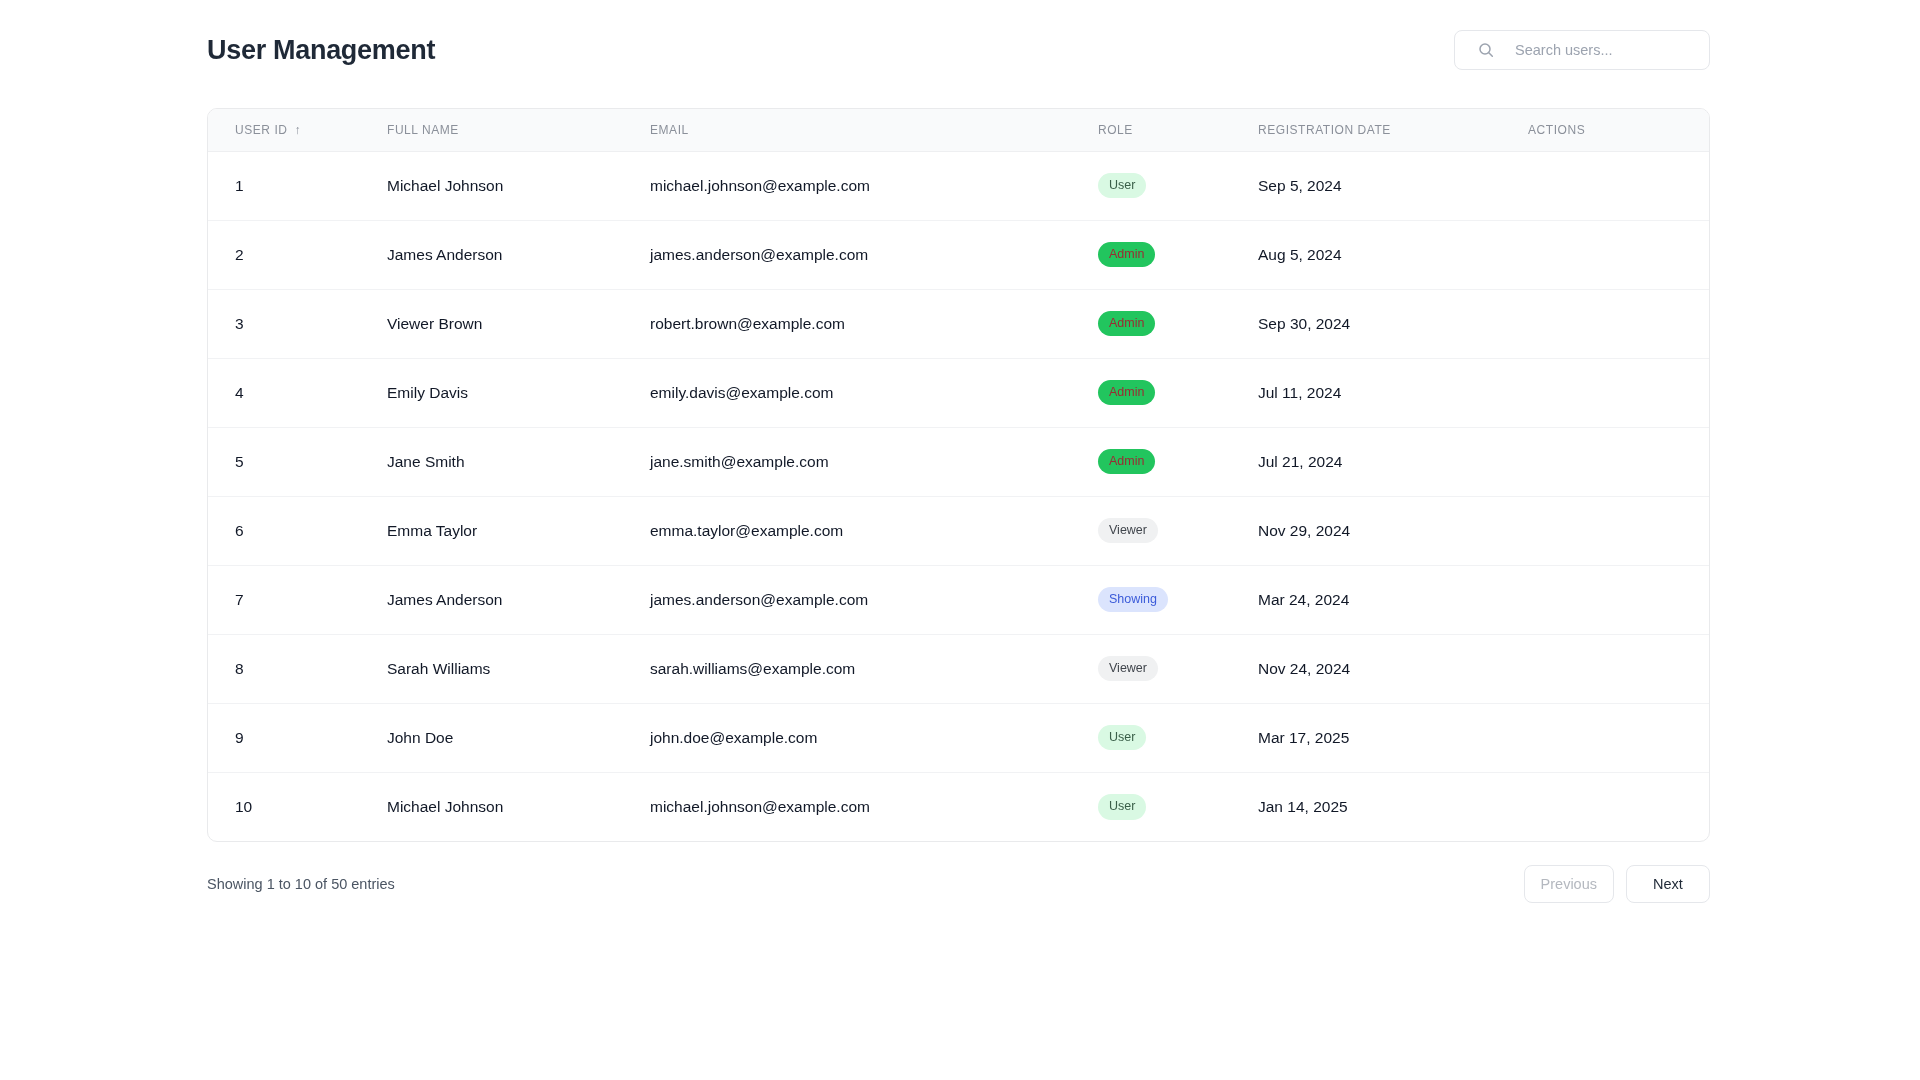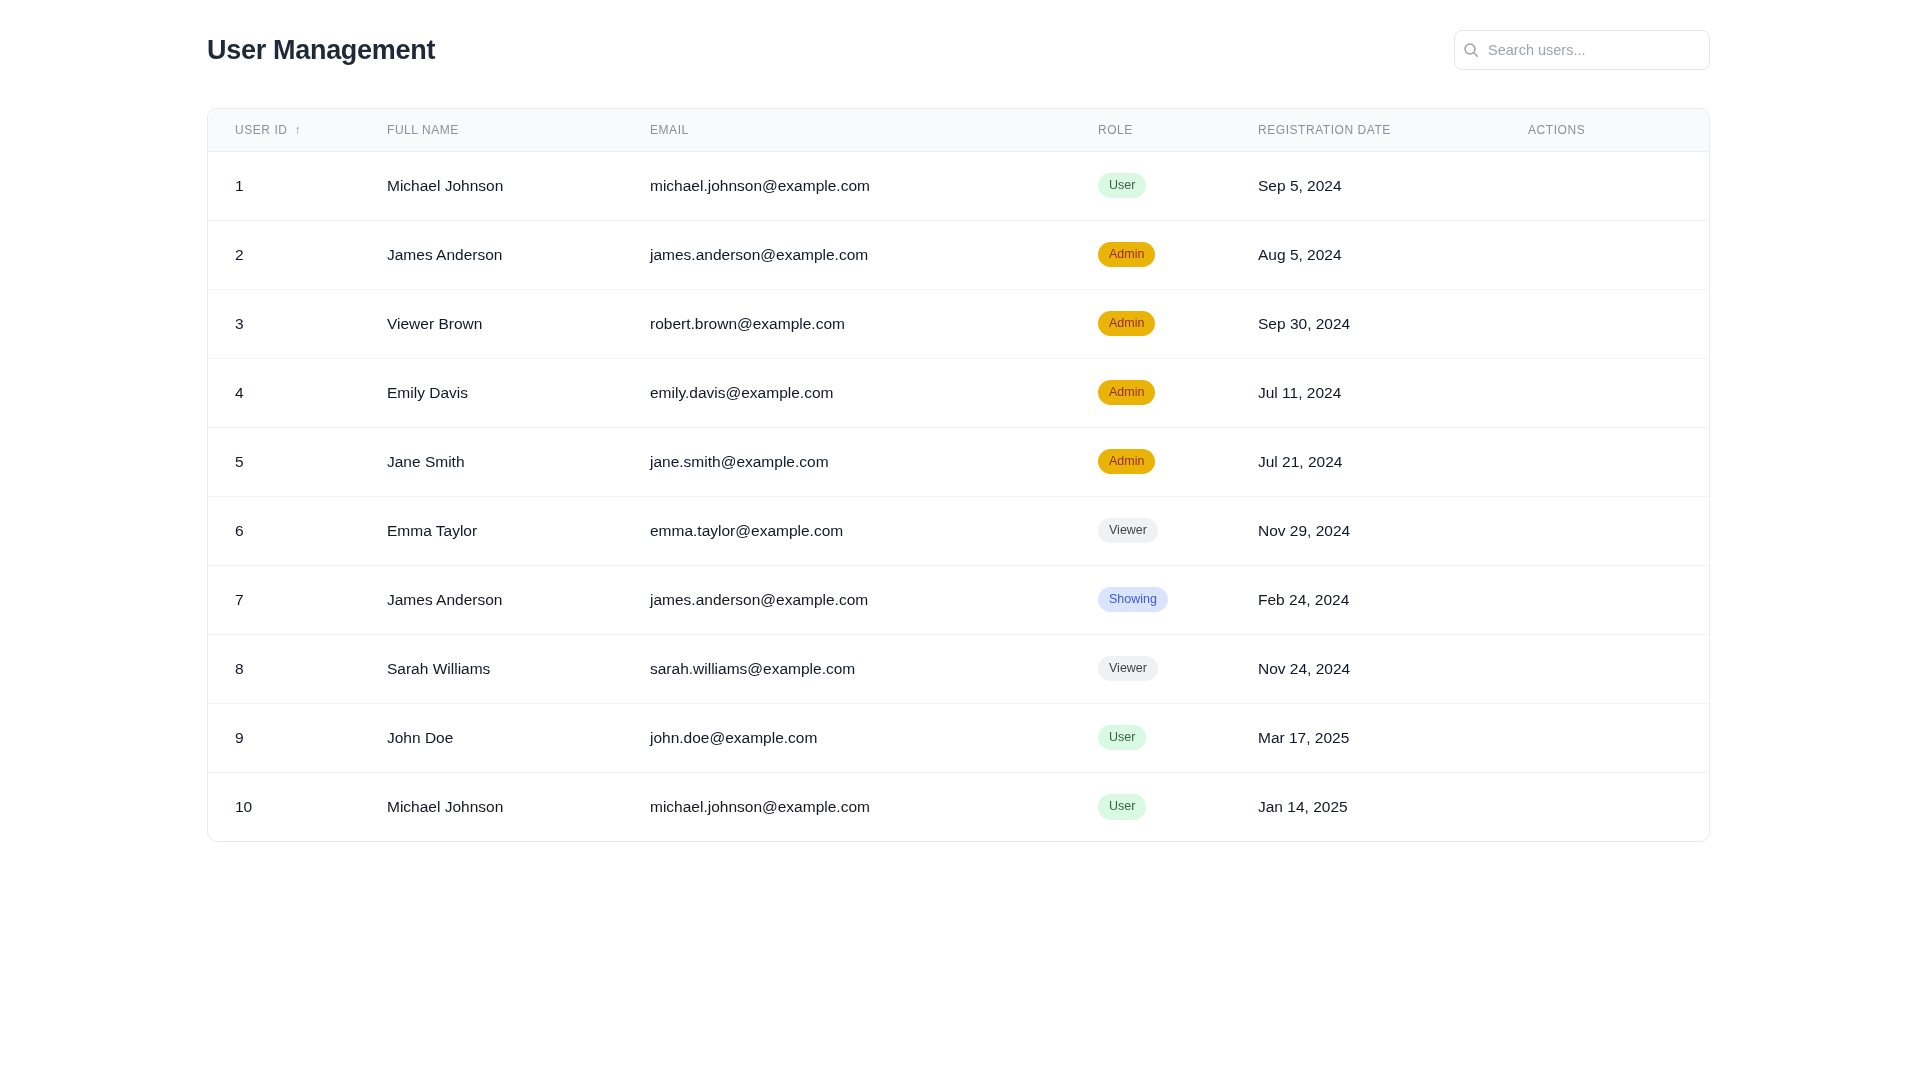--- a/index.html
+++ b/index.html
@@ -41,22 +41,22 @@
   }
 
   .search-wrap {
     width: 256px;
     height: 40px;
     border: 1px solid #e5e7eb;
     border-radius: 8px;
     background: #ffffff;
     display: flex;
     align-items: center;
-    padding: 0 8px;
-    gap: 9px;
+    padding: 0 23px;
+    gap: 21px;
   }
 
   .search-icon {
     width: 16px;
     height: 16px;
     flex: 0 0 16px;
     display: block;
     color: #9ca3af;
   }
 
@@ -138,21 +138,21 @@
   
   .badge {
     display: inline-block;
     border-radius: 999px;
     font-size: 12.5px;
     line-height: 1;
     padding: 6px 11px 7px 11px;
     white-space: nowrap;
   }
   .badge-user   { background: #d9f9e3; color: #3a5f49; }
-  .badge-admin  { background: #eab308; color: #9a2c33; }
+  .badge-admin  { background: #22c55e; color: #9a2c33; }
   .badge-viewer { background: #f0f1f2; color: #40454c; }
   .badge-editor { background: #dbe4fd; color: #3b5bd9; }
 
   
   .table-footer {
     display: flex;
     align-items: center;
     justify-content: space-between;
     margin-top: 22px;
     height: 40px;
@@ -267,21 +267,21 @@
               <td class="cell-email">emma.taylor@example.com</td>
               <td class="cell-role"><span class="badge badge-viewer">Viewer</span></td>
               <td class="cell-date">Nov 29, 2024</td>
               <td class="cell-actions"></td>
             </tr>
             <tr>
               <td class="cell-id">7</td>
               <td class="cell-name">James Anderson</td>
               <td class="cell-email">james.anderson@example.com</td>
               <td class="cell-role"><span class="badge badge-editor">Showing</span></td>
-              <td class="cell-date">Feb 24, 2024</td>
+              <td class="cell-date">Mar 24, 2024</td>
               <td class="cell-actions"></td>
             </tr>
             <tr>
               <td class="cell-id">8</td>
               <td class="cell-name">Sarah Williams</td>
               <td class="cell-email">sarah.williams@example.com</td>
               <td class="cell-role"><span class="badge badge-viewer">Viewer</span></td>
               <td class="cell-date">Nov 24, 2024</td>
               <td class="cell-actions"></td>
             </tr>
@@ -298,15 +298,22 @@
               <td class="cell-name">Michael Johnson</td>
               <td class="cell-email">michael.johnson@example.com</td>
               <td class="cell-role"><span class="badge badge-user">User</span></td>
               <td class="cell-date">Jan 14, 2025</td>
               <td class="cell-actions"></td>
             </tr>
           </tbody>
       </table>
     </div>
 
+    <div class="table-footer">
+      <div class="entries-info">Showing 1 to 10 of 50 entries</div>
+      <div class="pager">
+        <button class="pager-btn disabled">Previous</button>
+        <button class="pager-btn">Next</button>
+      </div>
+    </div>
 
   </div>
 </div>
 
 </body></html>

